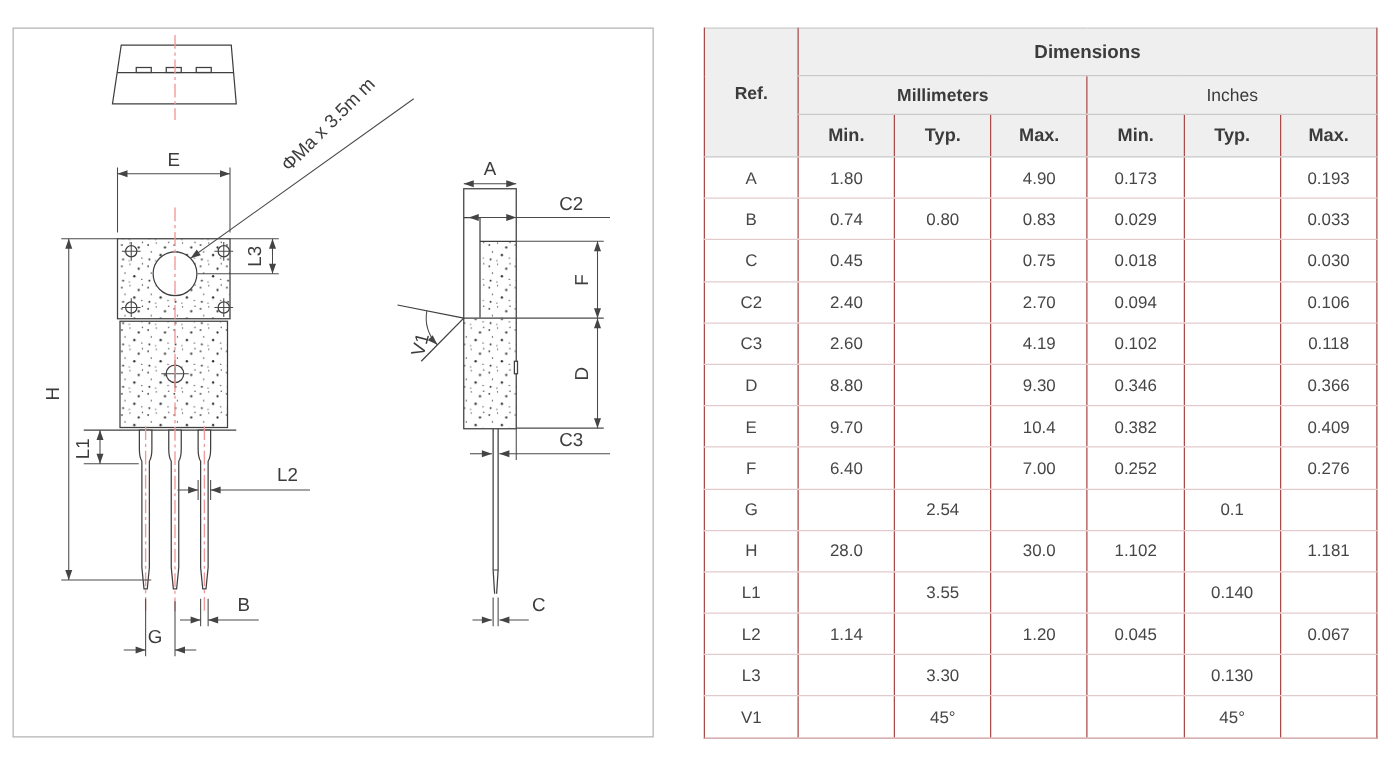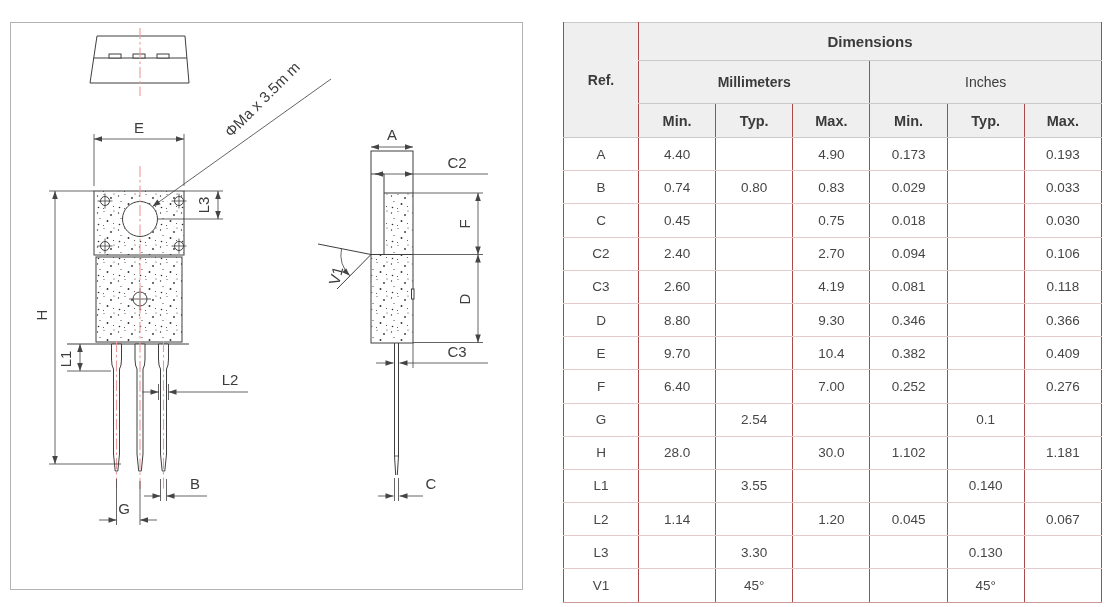--- a/index.html
+++ b/index.html
@@ -26,21 +26,21 @@
   .dim-table-wrap{position:absolute;left:563px;top:22px;width:539px;height:568px;}
   table.dims{border-collapse:collapse;width:539px;table-layout:fixed;
              font-family:"Liberation Sans",sans-serif;color:var(--text);
              border-top:1px solid var(--header-line);}
   table.dims col.c-ref{width:75px;}
   table.dims th,table.dims td{text-align:center;vertical-align:middle;padding:0;
              border-left:1px solid var(--accent-red);}
   table.dims tr > *:last-child{border-right:1px solid var(--accent-red);}
   table.dims thead th{background:var(--header-bg);border-bottom:1px solid var(--header-line);}
   table.dims .r1{height:38px;}
-  table.dims .r2{height:43px;}
+  table.dims .r2{height:31px;}
   table.dims .r3{height:34px;}
   table.dims tbody tr{height:33.2px;}
   table.dims tbody th,table.dims tbody td{border-bottom:1px solid var(--row-line);
              font-size:13.5px;font-weight:400;background:#fff;color:#464646;}
   table.dims tbody tr:last-child th,table.dims tbody tr:last-child td{border-bottom:1px solid #c99; }
   .title{font-size:15px;font-weight:700;}
   .ref-h{font-size:14px;font-weight:700;margin-left:28px;}
   .unit{font-size:14px;font-weight:700;}
   .unit2{font-weight:400;}
   .r3 th{font-size:14.5px;font-weight:700;margin-left:44px;}
@@ -249,21 +249,21 @@
           <th>Typ.</th>
           <th>Max.</th>
           <th>Min.</th>
           <th>Typ.</th>
           <th>Max.</th>
         </tr>
       </thead>
       <tbody>
   <tr>
     <th class="ref">A</th>
-    <td>4.40</td>
+    <td>1.80</td>
     <td></td>
     <td>4.90</td>
     <td>0.173</td>
     <td></td>
     <td>0.193</td>
   </tr>
 
   <tr>
     <th class="ref">B</th>
     <td>0.74</td>
@@ -292,21 +292,21 @@
     <td>0.094</td>
     <td></td>
     <td>0.106</td>
   </tr>
 
   <tr>
     <th class="ref">C3</th>
     <td>2.60</td>
     <td></td>
     <td>4.19</td>
-    <td>0.081</td>
+    <td>0.102</td>
     <td></td>
     <td>0.118</td>
   </tr>
 
   <tr>
     <th class="ref">D</th>
     <td>8.80</td>
     <td></td>
     <td>9.30</td>
     <td>0.346</td>

